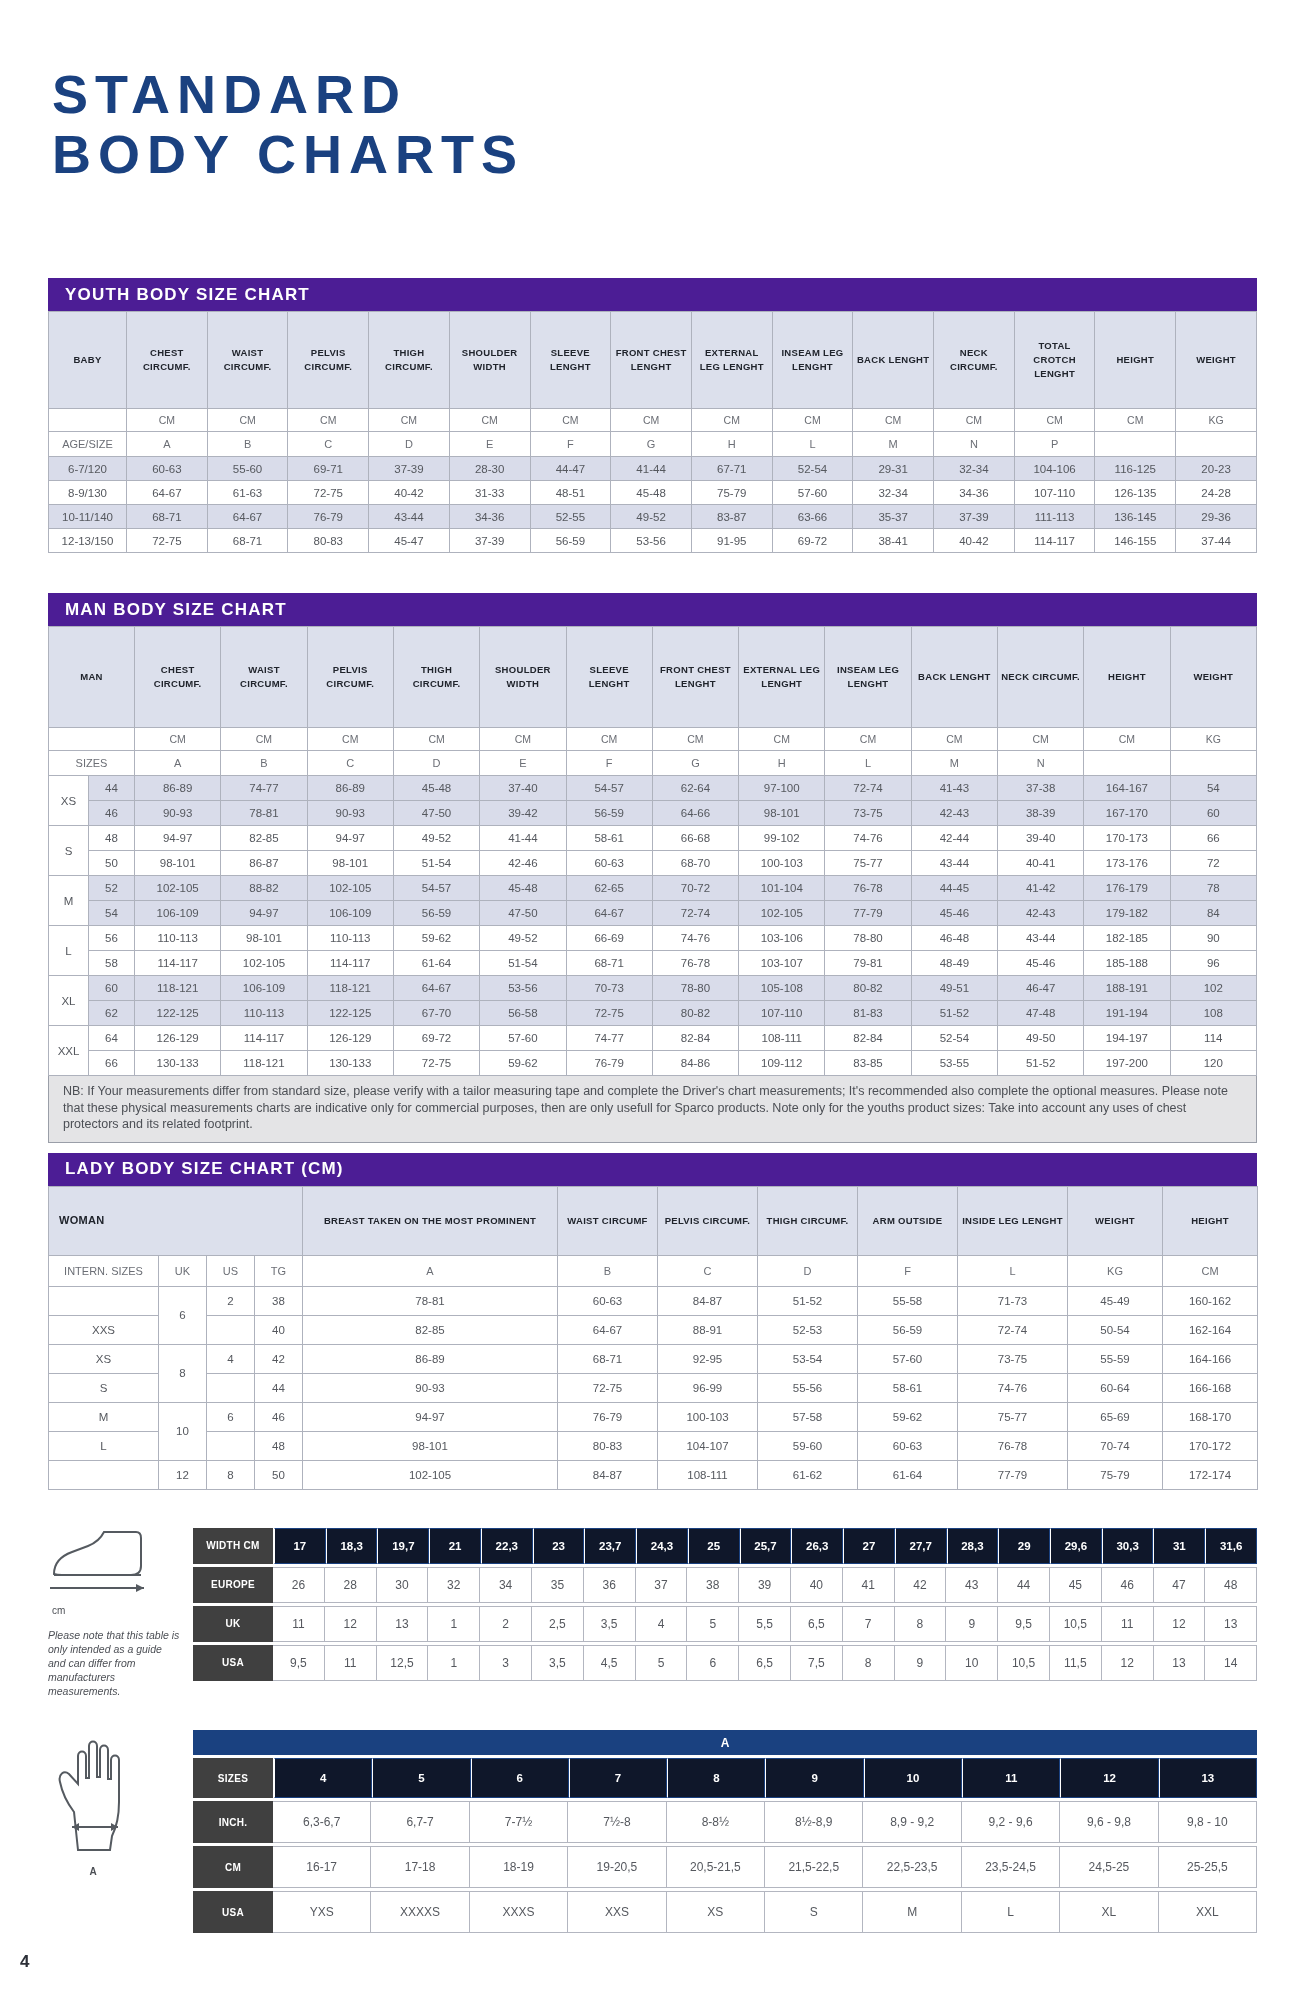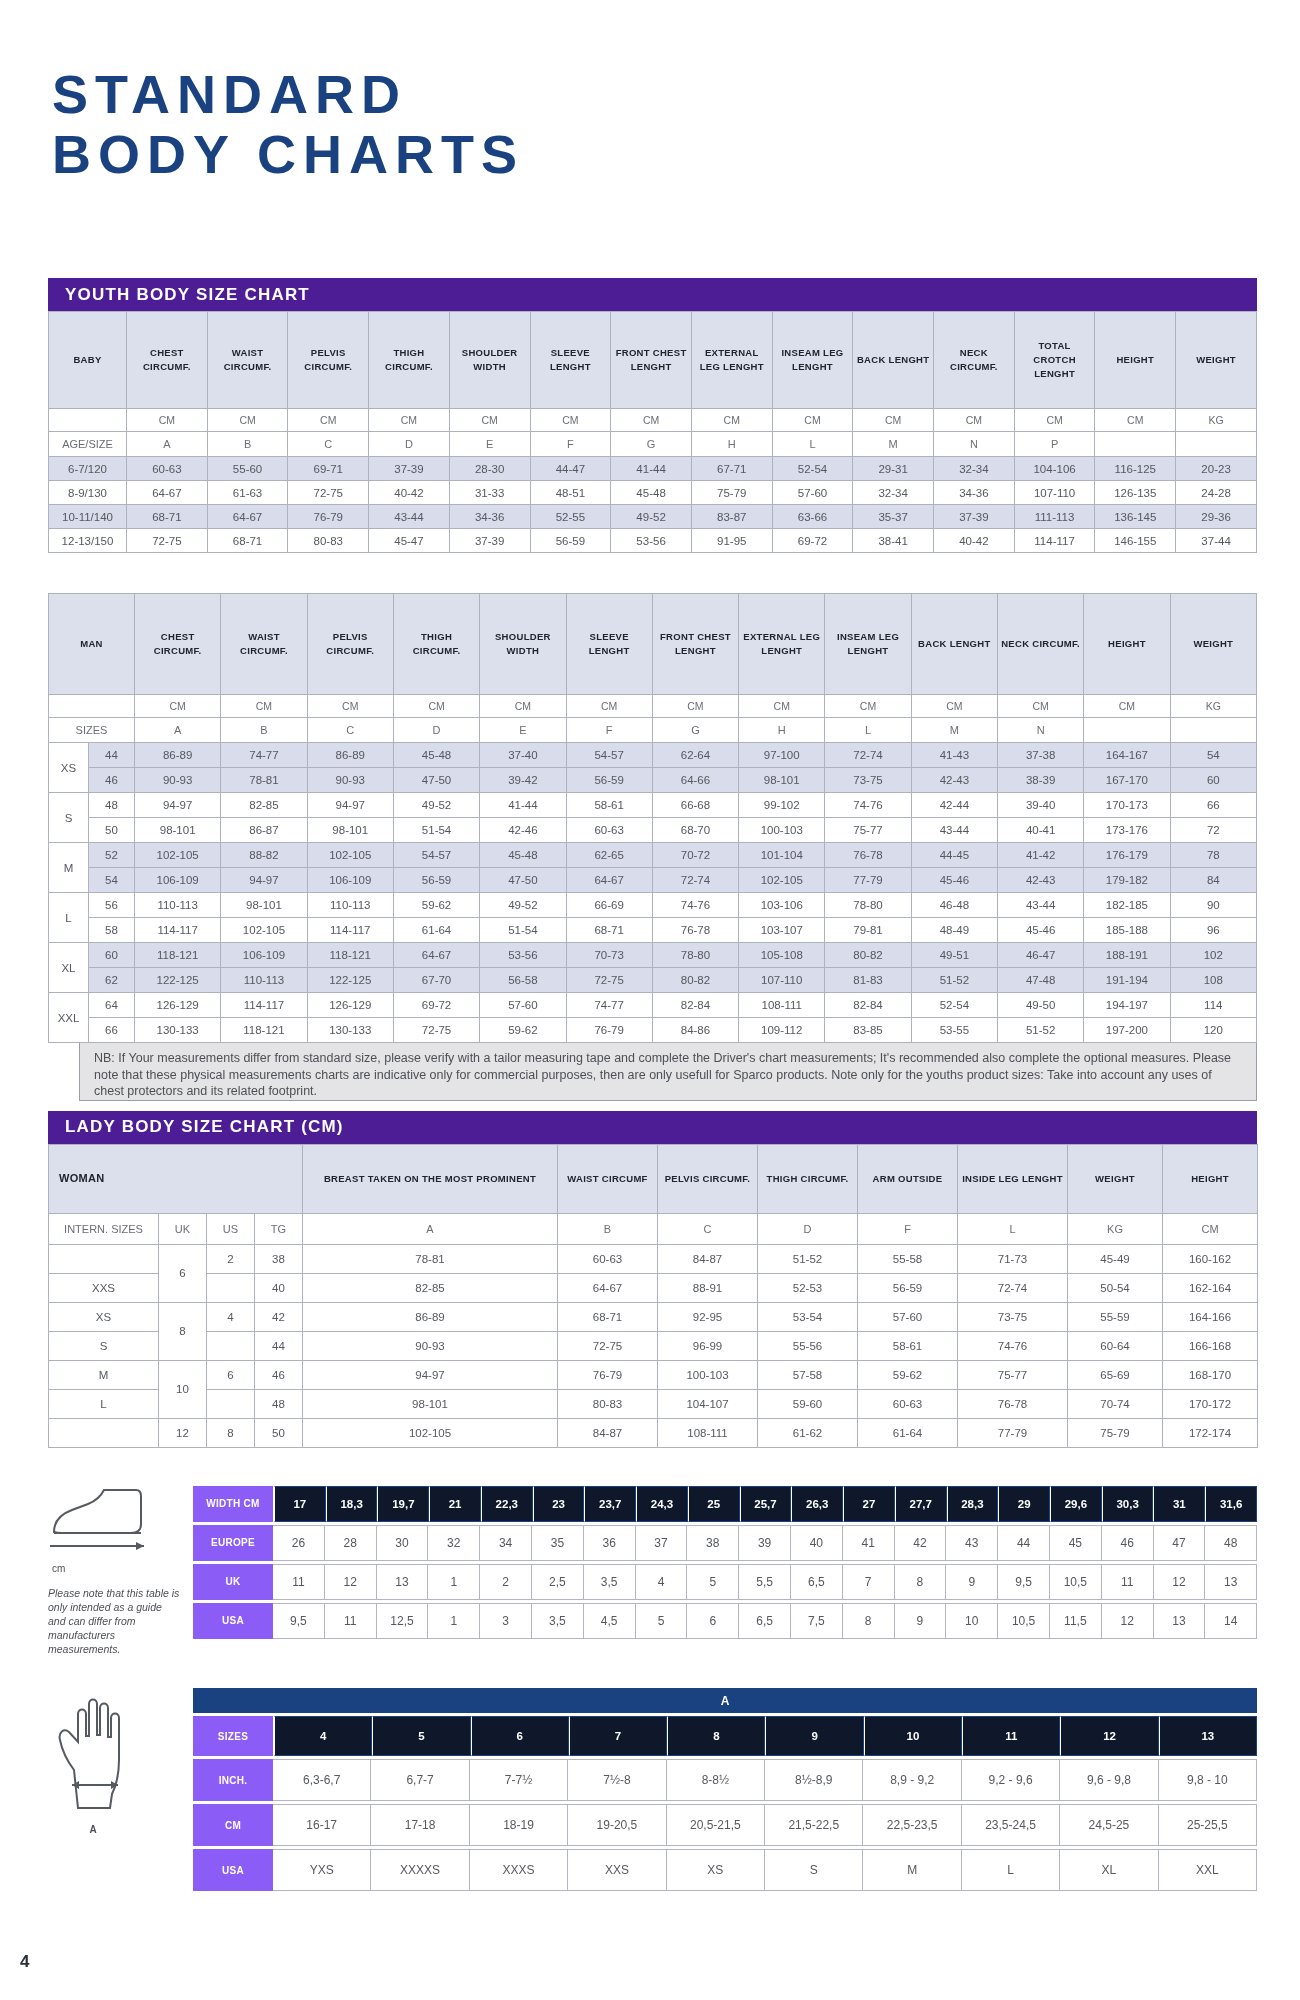--- a/index.html
+++ b/index.html
@@ -36,34 +36,34 @@
   #youth-table .hrow td{height:96px;}
   #man-table .hrow td{height:100px;}
   #man-table .drow td{height:24px;}
   #lady-table .hrow td{height:68px;}
   #lady-table .lrow td{height:30px;}
   #lady-table .drow td{height:28px;}
   #lady-table .hrow td.woman{text-align:left;padding-left:10px;font-size:11px;}
   
   .nb{
     background:#e4e4e6;border:1px solid #9a9ea8;border-top:none;
-    padding:7px 14px 0;font-size:12.5px;color:#4c4f55;line-height:1.32;margin-left:31px;
+    padding:7px 14px 9px;font-size:12.5px;color:#4c4f55;line-height:1.32;
   }
   
   #youth-sec{margin-top:94px;}
   #man-sec{margin-top:40px;}
   #lady-sec{margin-top:10px;}
   #shoe-sec{margin-top:38px;display:flex;}
   #glove-sec{margin-top:32px;display:flex;}
   .side-col{width:145px;flex:0 0 145px;padding-top:2px;}
   .flex-tbl{flex:1;}
   
   .srow{display:flex;margin-bottom:3px;}
   .srow .lab{
-    width:80px;flex:0 0 80px;background:#8b5cf6;color:#fff;font-weight:bold;
+    width:80px;flex:0 0 80px;background:#404040;color:#fff;font-weight:bold;
     font-size:10px;display:flex;align-items:center;justify-content:center;
     text-align:center;line-height:1.3;letter-spacing:.3px;
   }
   .srow .val{
     flex:1;border:1px solid #b3b6c0;border-left:none;display:flex;
     align-items:center;justify-content:center;font-size:12px;color:#55585e;
     height:34px;background:#fff;
   }
   .srow.dark .val{
     background:#0f172a;color:#fff;border-color:#1a4180;border-left:1px solid #fff;
@@ -232,20 +232,21 @@
               <td class="">114-117</td>
               <td class="">146-155</td>
               <td class="">37-44</td>
             </tr>
           </tbody>
         </table>
       </div>
   </section>
 
   <section id="man-sec">
+    <div class="bar">MAN BODY SIZE CHART</div>
     <div id="man-table">
         <table class="tbl">
           <colgroup>
             <col style="width:40px">
             <col style="width:46px">
             <col>
             <col>
             <col>
             <col>
             <col>

